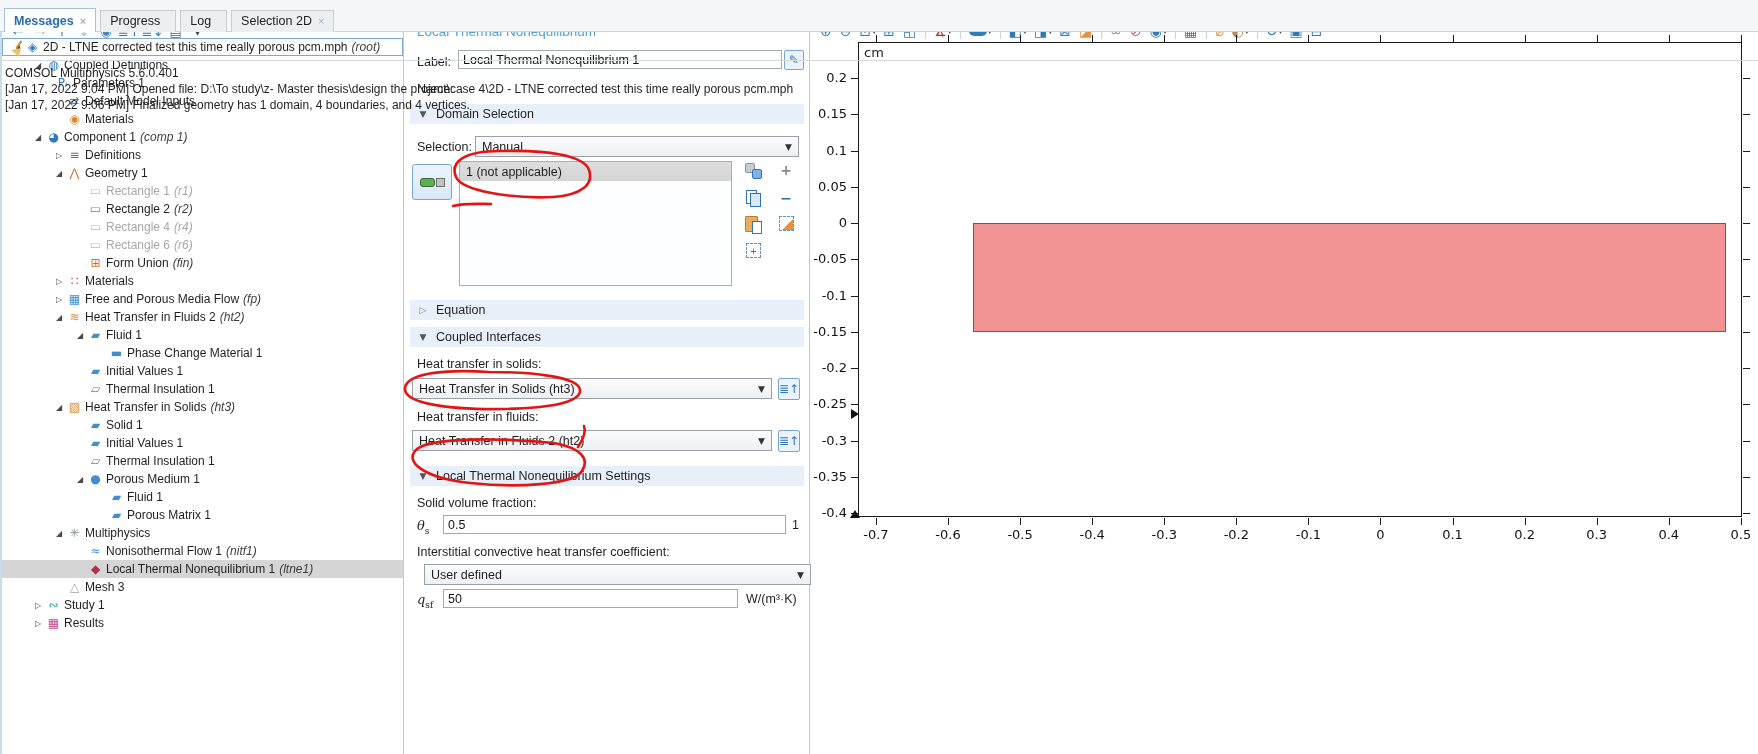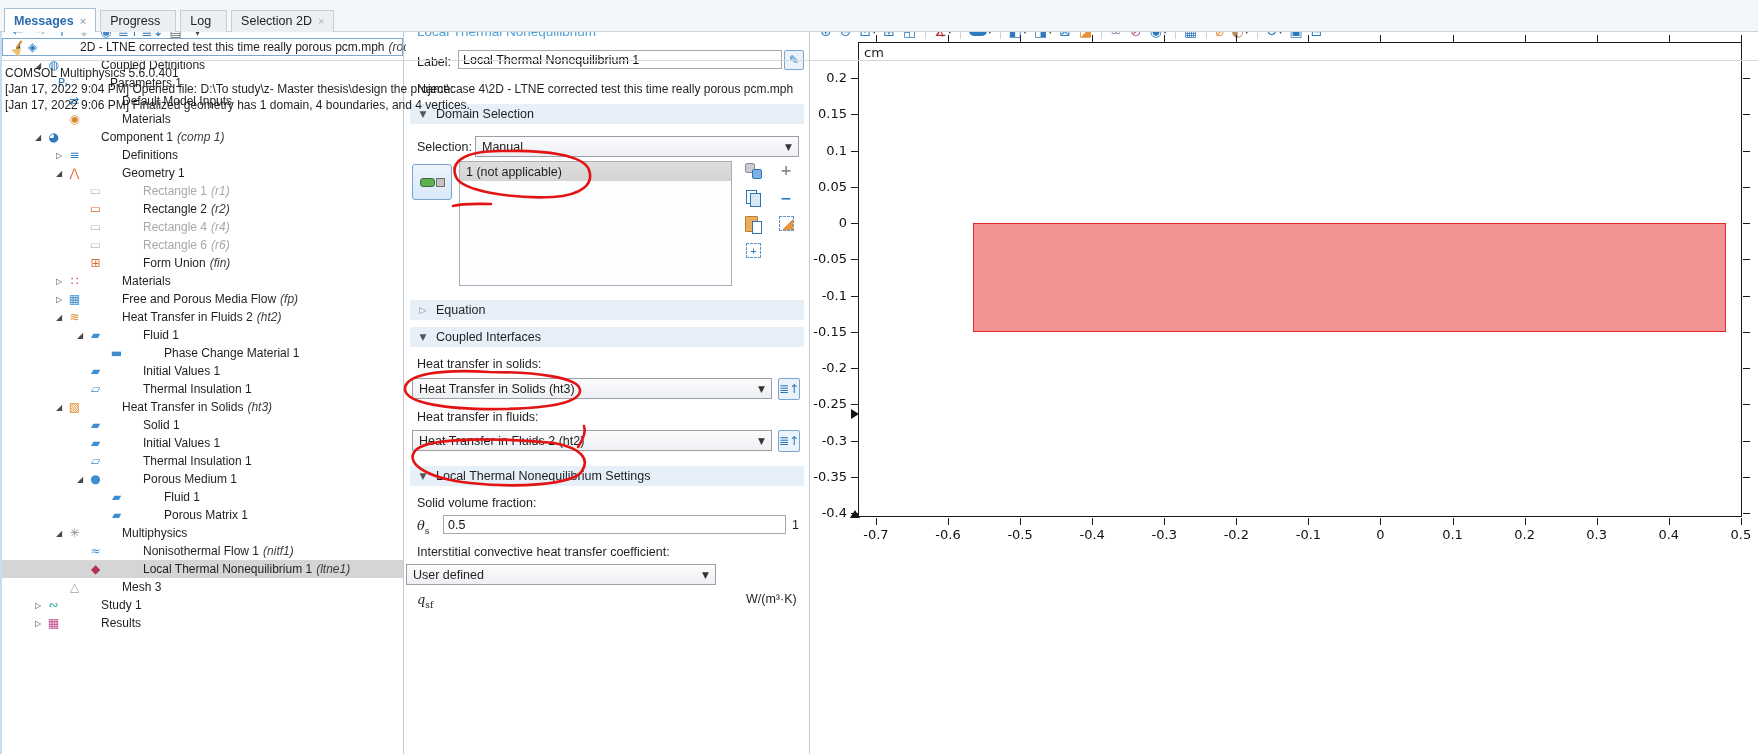--- a/index.html
+++ b/index.html
@@ -24,21 +24,21 @@
   .mb-toolbar .tbi { min-width:20px; text-align:center; font-size:13px; cursor:default;
                      font-family:"DejaVu Sans",sans-serif; line-height:16px; }
   .tree { position:absolute; top:38px; left:0; right:0; }
   .trow { display:flex; align-items:center; height:18px; white-space:nowrap; cursor:default; }
   .trow.sel { background:#D5D5D5; }
   .trow.root { outline:1px solid #7FA8D0; outline-offset:-1px; }
   .trow .arrow { width:14px; font-size:8px; color:#4a4a4a; text-align:center; flex:0 0 14px;
                  font-family:"DejaVu Sans",sans-serif; }
   .trow .ticon { width:17px; flex:0 0 17px; text-align:center; font-size:12px; line-height:14px;
                  font-family:"DejaVu Sans",sans-serif; }
-  .trow .tlabel { padding-left:2px;margin-left:37px; }
+  .trow .tlabel { padding-left:2px; }
   .trow .ttag { font-style:italic; color:#3c3c3c; margin-left:4px; }
   .trow.dim .tlabel, .trow.dim .ttag { color:#A8A8A8; }
 
   
   .form-label { position:absolute; left:11px; font-size:12.5px; }
   .txt-input { position:absolute; height:19px; border:1px solid #A3A9AF; background:#fff;
                font-family:"Liberation Sans",sans-serif; font-size:12.5px; padding:0 4px; color:#111; }
   .sq-btn { position:absolute; width:20px; height:20px; border:1px solid #7AA5CF; background:#EAF2FB;
             display:flex; align-items:center; justify-content:center; color:#2E75B6; font-size:12px;
             border-radius:2px; font-family:"DejaVu Sans",sans-serif; }
@@ -407,26 +407,27 @@
     <span class="chev">▼</span>
     <span>Local Thermal Nonequilibrium Settings</span>
   </div>
 
   <span class="form-label" style="top:496px">Solid volume fraction:</span>
   <span class="sym" style="position:absolute;left:11px;top:518px"><i>θ</i><sub>s</sub></span>
   <input class="txt-input" style="left: 37px; top: 515px; width: 343px;" value="0.5">
   <span class="form-label" style="left:386px;top:518px">1</span>
 
   <span class="form-label" style="top:545px">Interstitial convective heat transfer coefficient:</span>
-  <div class="dropdown" style="left:0;top:564px;width:310px">
+  <div class="dropdown" style="left:18px;top:564px;width:387px">
     <span class="dval">User defined</span>
     <span class="darr">▼</span>
   </div>
 
   <span class="sym" style="position:absolute;left:11px;top:592px"><i>q</i><sub>sf</sub></span>
+  <input class="txt-input" style="left: 37px; top: 589px; width: 295px;" value="50">
   <span class="form-label" style="left:340px;top:592px">W/(m³·K)</span>
 </div>
 
 <div class="panel" id="graphics">
   <div class="panel-title">Graphics</div>
   <div class="gtb">
 
   <span class="gtb-item">
         <span class="gly" style="color: rgb(46, 121, 190);">⊕</span>
         <span class="dd"></span>

